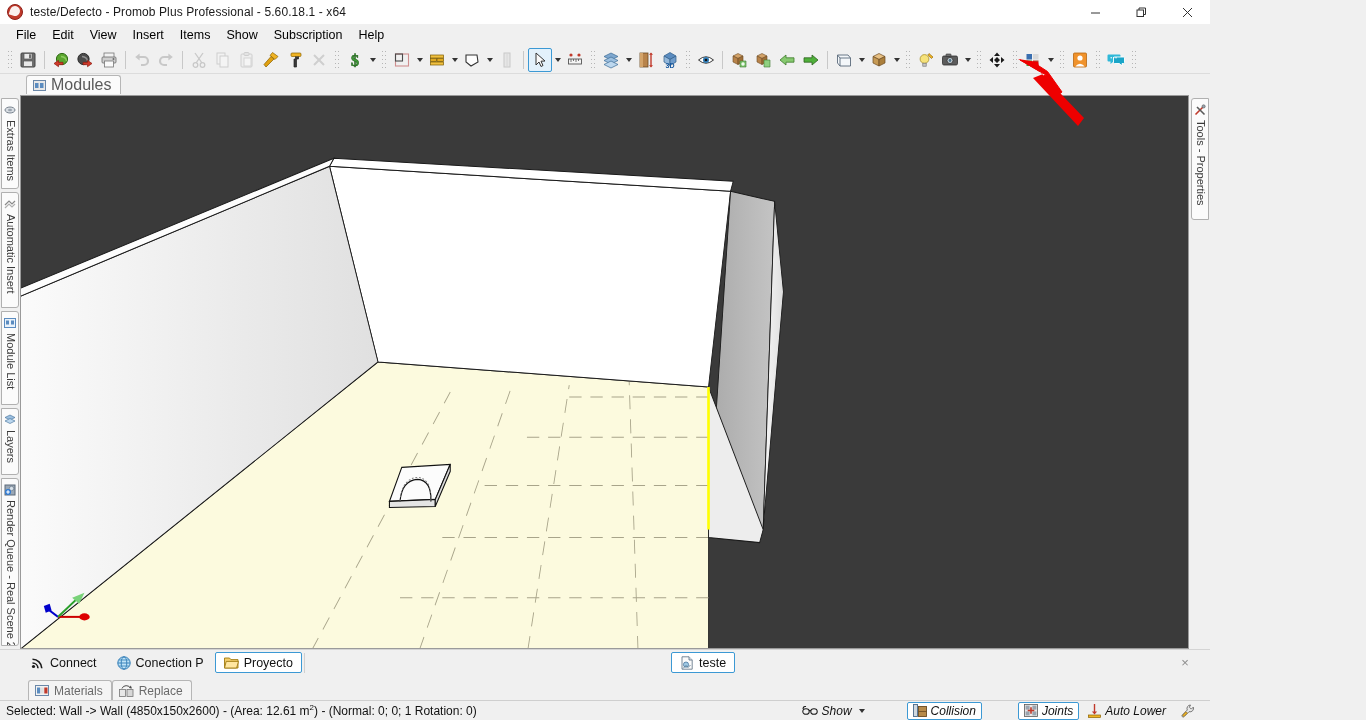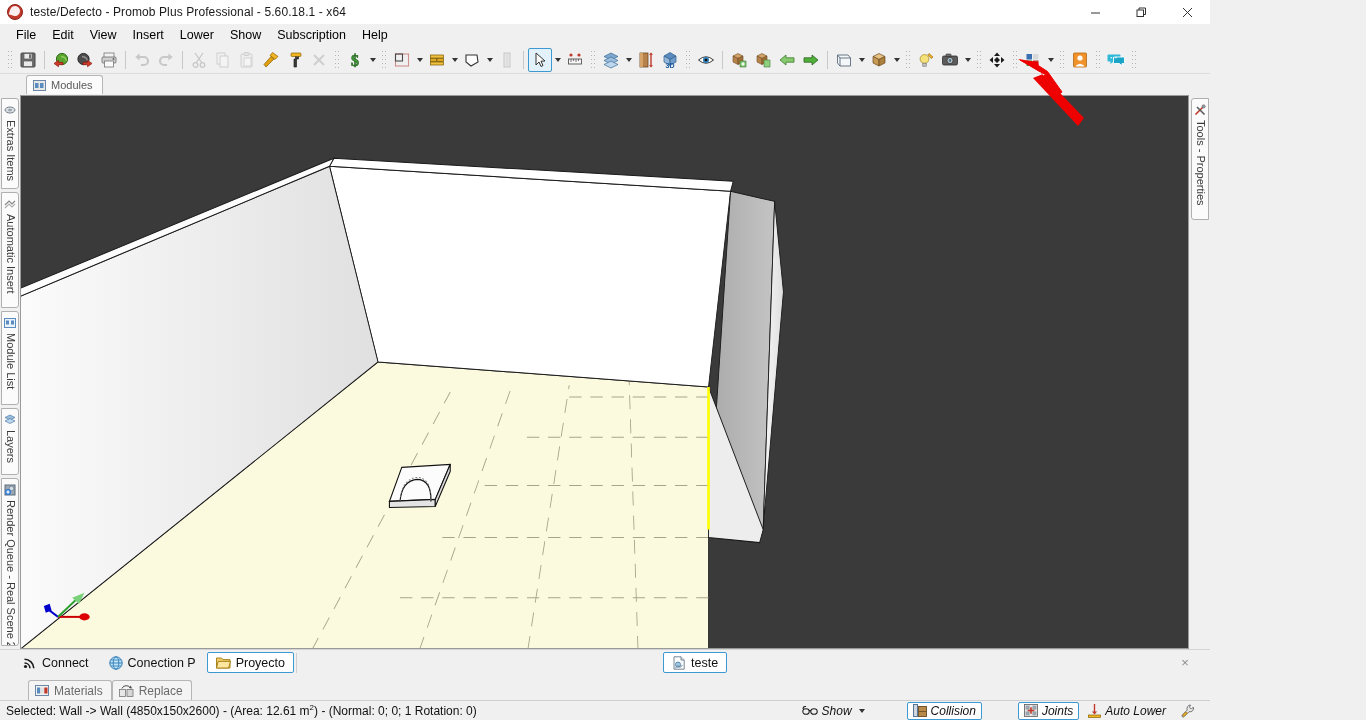--- a/index.html
+++ b/index.html
@@ -139,21 +139,21 @@
     flex: 0 0 20px;
   }
   .mod-tab {
     display: flex; align-items: center; gap: 5px;
     height: 19px;
     padding: 0 9px 0 6px;
     background: #fbfbfb;
     border: 1px solid #b6b6b6;
     border-bottom: none;
     border-radius: 3px 3px 0 0;
-    font-size: 11px;
+    font-size: 16px;
     color: #5a5a5a;
   }
 
   
   .mainrow {
     flex: 1 1 auto;
     display: flex;
     min-height: 0;
     background: #f0f0f0;
   }
@@ -205,21 +205,21 @@
   .viewport svg { display: block; width: 100%; height: 100%; }
 
   
   .bottombar {
     flex: 0 0 26px;
     height: 26px;
     background: #f0f0f0;
     display: flex; align-items: center;
     border-top: 1px solid #d4d4d4;
     position: relative;
-    padding-left: 14px;
+    padding-left: 22px;
   }
   .btab {
     display: flex; align-items: center; gap: 5px;
     height: 21px;
     padding: 0 8px;
     font-size: 12.5px;
     color: #111;
     border: 1px solid transparent;
     border-radius: 2px;
     margin-right: 2px;
@@ -335,21 +335,21 @@
         </svg>
       </div>
     </div>
   </div>
 
   <div class="menubar">
     <div class="menu-item">File</div>
     <div class="menu-item">Edit</div>
     <div class="menu-item">View</div>
     <div class="menu-item">Insert</div>
-    <div class="menu-item">Lower</div>
+    <div class="menu-item">Items</div>
     <div class="menu-item">Show</div>
     <div class="menu-item">Subscription</div>
     <div class="menu-item">Help</div>
   </div>
 
   <div class="toolbar">
 
     <div class="tb-grip"></div>
 
     <div class="tb-btn">

